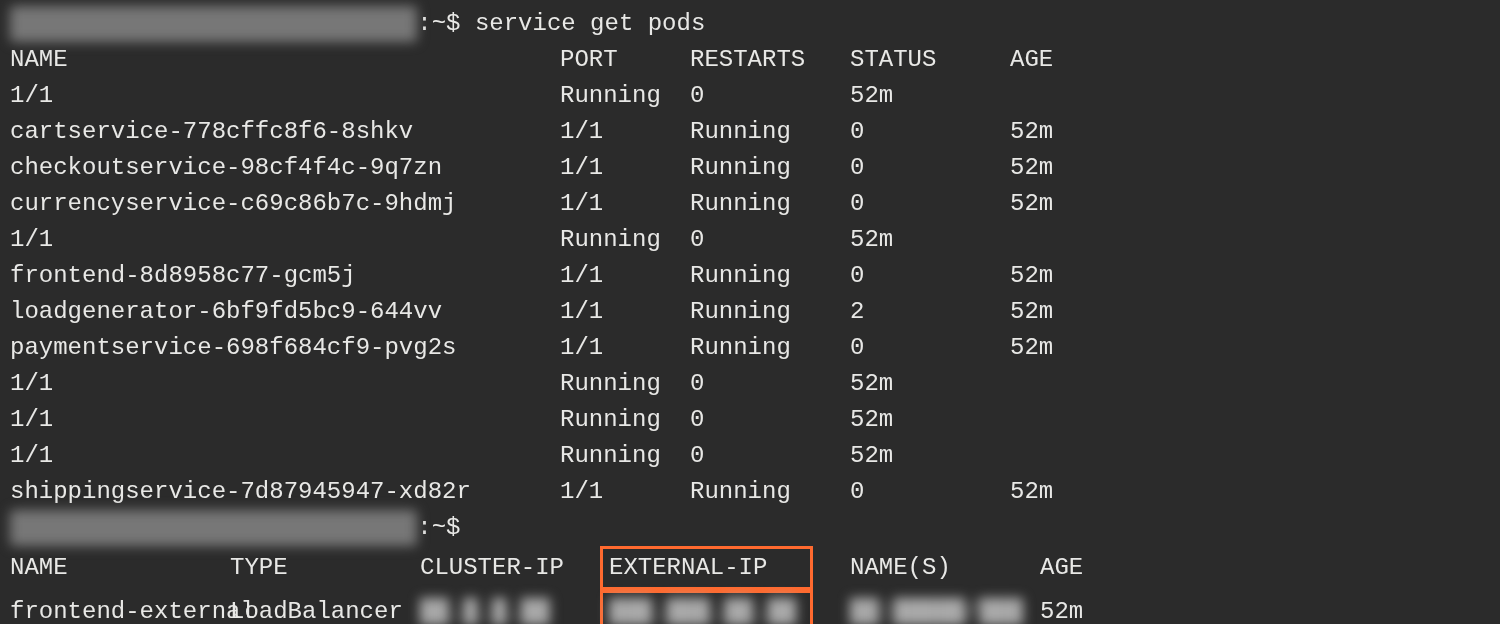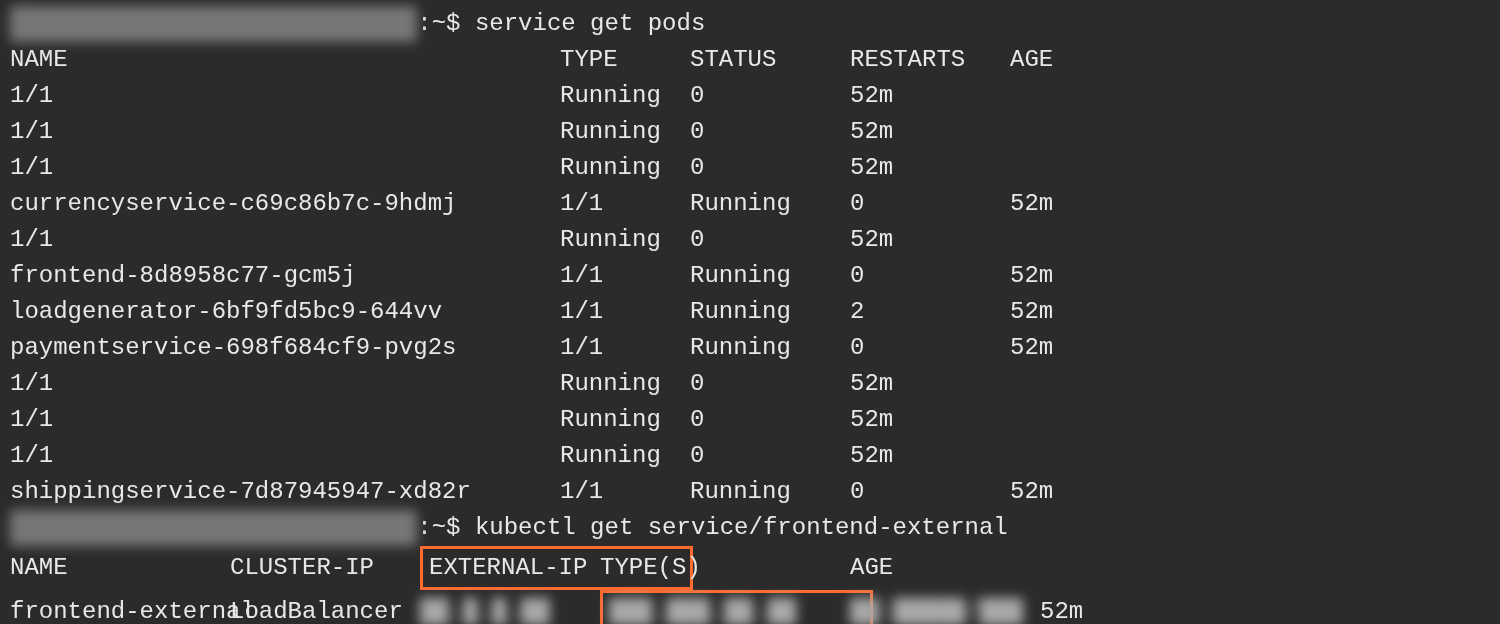--- a/index.html
+++ b/index.html
@@ -45,56 +45,58 @@
   .svc-row{
     display:grid;
     grid-template-columns:220px 190px 180px 250px 190px 1fr;
     align-items:center;
   }
   .ext-ip-cell{
     border:3px solid #ff6a2f;
     padding:1px 6px;
     display:inline-block;
     box-sizing:border-box;
-    width:273px;
+    width:213px;
   }
 </style>
 </head>
 <body>
 
 <div class="terminal">
 
   <div class="prompt-line">
     <span class="prompt-user blur">████████████████████████████</span>
     <span class="tab">:~$ </span>
     <span>service get pods</span>
   </div>
 
   <div class="pods-row">
     <span>NAME</span>
-    <span>TYPE</span>
+    <span>PORT</span>
+    <span>RESTARTS</span>
     <span>STATUS</span>
-    <span>RESTARTS</span>
     <span>AGE</span>
   </div>
 
   <div id="pods-body">
       <div class="pods-row">
         <span>1/1</span>
         <span>Running</span>
         <span>0</span>
         <span>52m</span>
       </div>
       <div class="pods-row">
+        <span>cartservice-778cffc8f6-8shkv</span>
         <span>1/1</span>
         <span>Running</span>
         <span>0</span>
         <span>52m</span>
       </div>
       <div class="pods-row">
+        <span>checkoutservice-98cf4f4c-9q7zn</span>
         <span>1/1</span>
         <span>Running</span>
         <span>0</span>
         <span>52m</span>
       </div>
       <div class="pods-row">
         <span>currencyservice-c69c86b7c-9hdmj</span>
         <span>1/1</span>
         <span>Running</span>
         <span>0</span>
@@ -150,28 +152,28 @@
         <span>1/1</span>
         <span>Running</span>
         <span>0</span>
         <span>52m</span>
       </div>
     </div>
 
   <div class="prompt-line">
     <span class="prompt-user blur">████████████████████████████</span>
     <span class="tab">:~$ </span>
-    <span>kubectl get service/frontend-external</span>
   </div>
 
   <div class="svc-row">
     <span>NAME</span>
+    <span>TYPE</span>
     <span>CLUSTER-IP</span>
     <span class="ext-ip-cell">EXTERNAL-IP</span>
-    <span>TYPE(S)</span>
+    <span>NAME(S)</span>
     <span>AGE</span>
   </div>
 
   <div class="svc-row">
     <span>frontend-external</span>
     <span>LoadBalancer</span>
     <span class="blur">██.█.█.██</span>
     <span class="ext-ip-cell">
       <span class="blur">███.███.██.██</span>
     </span>

